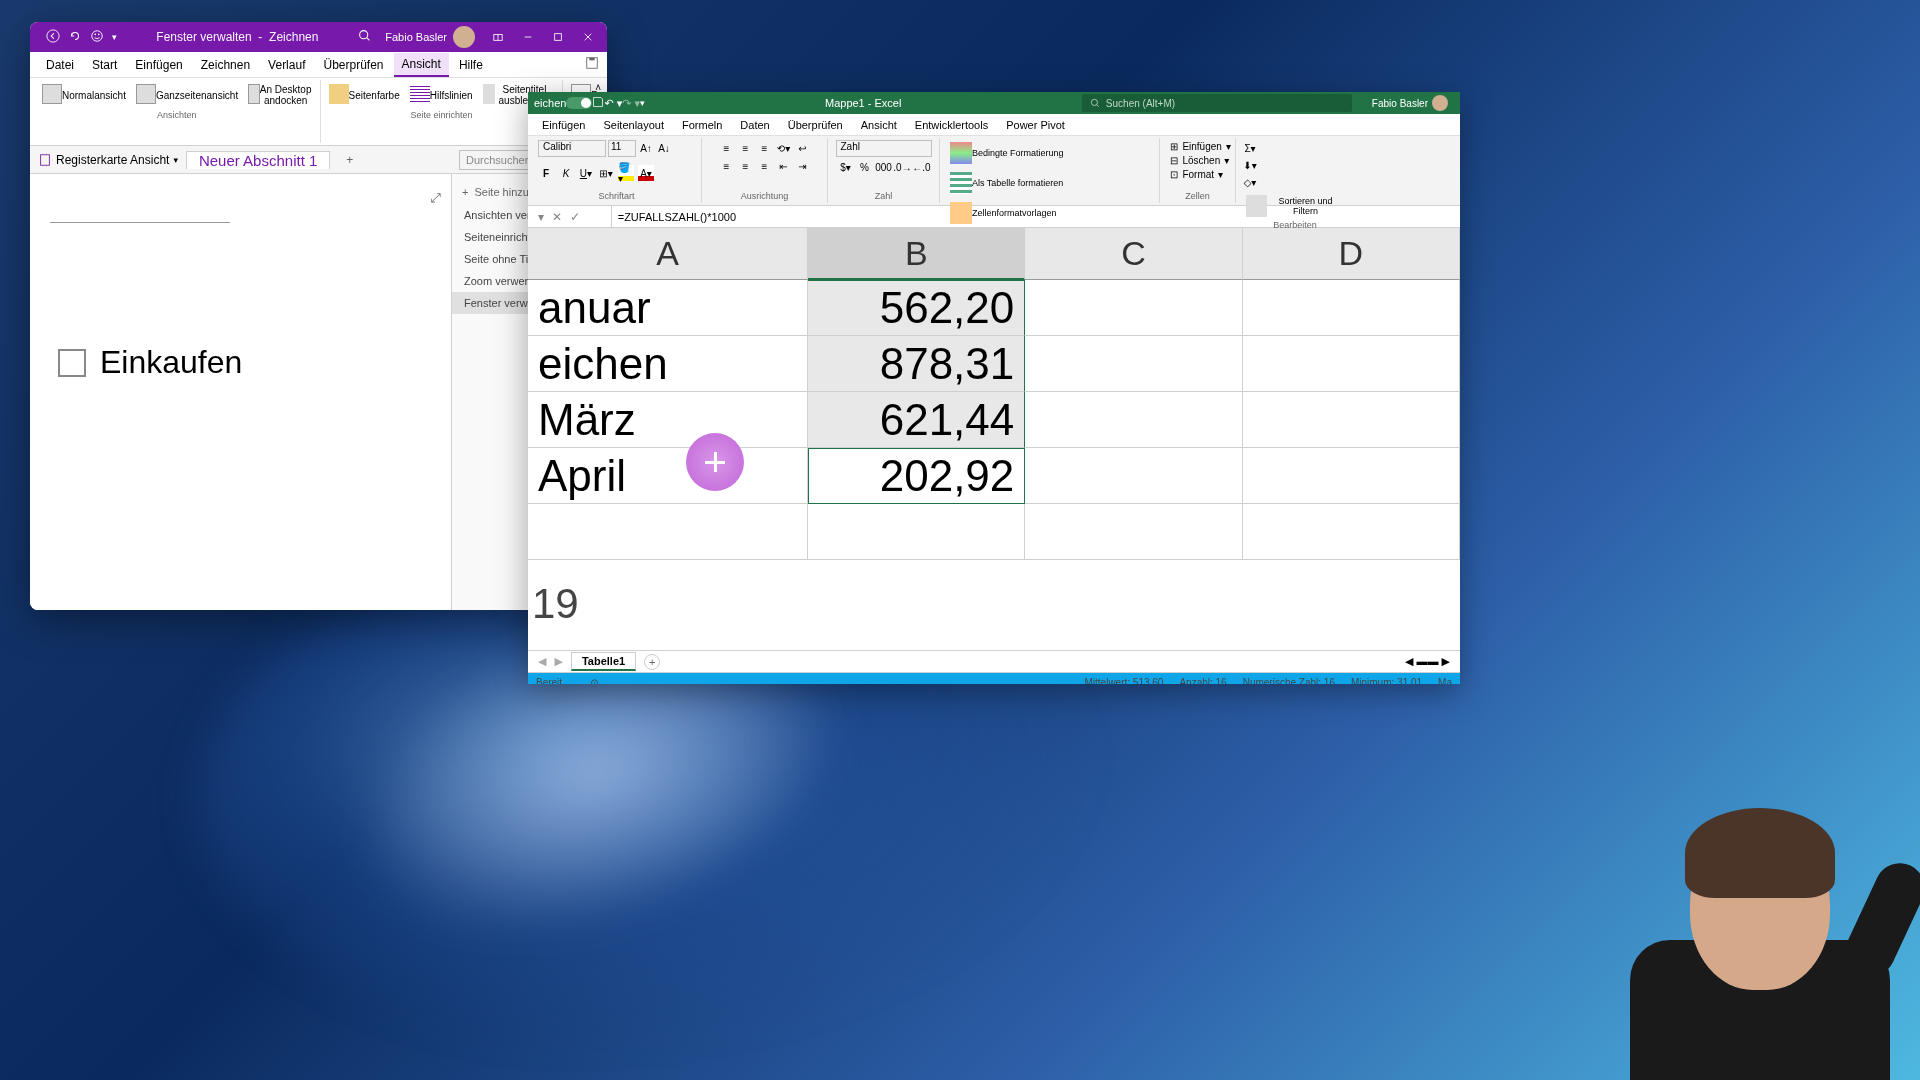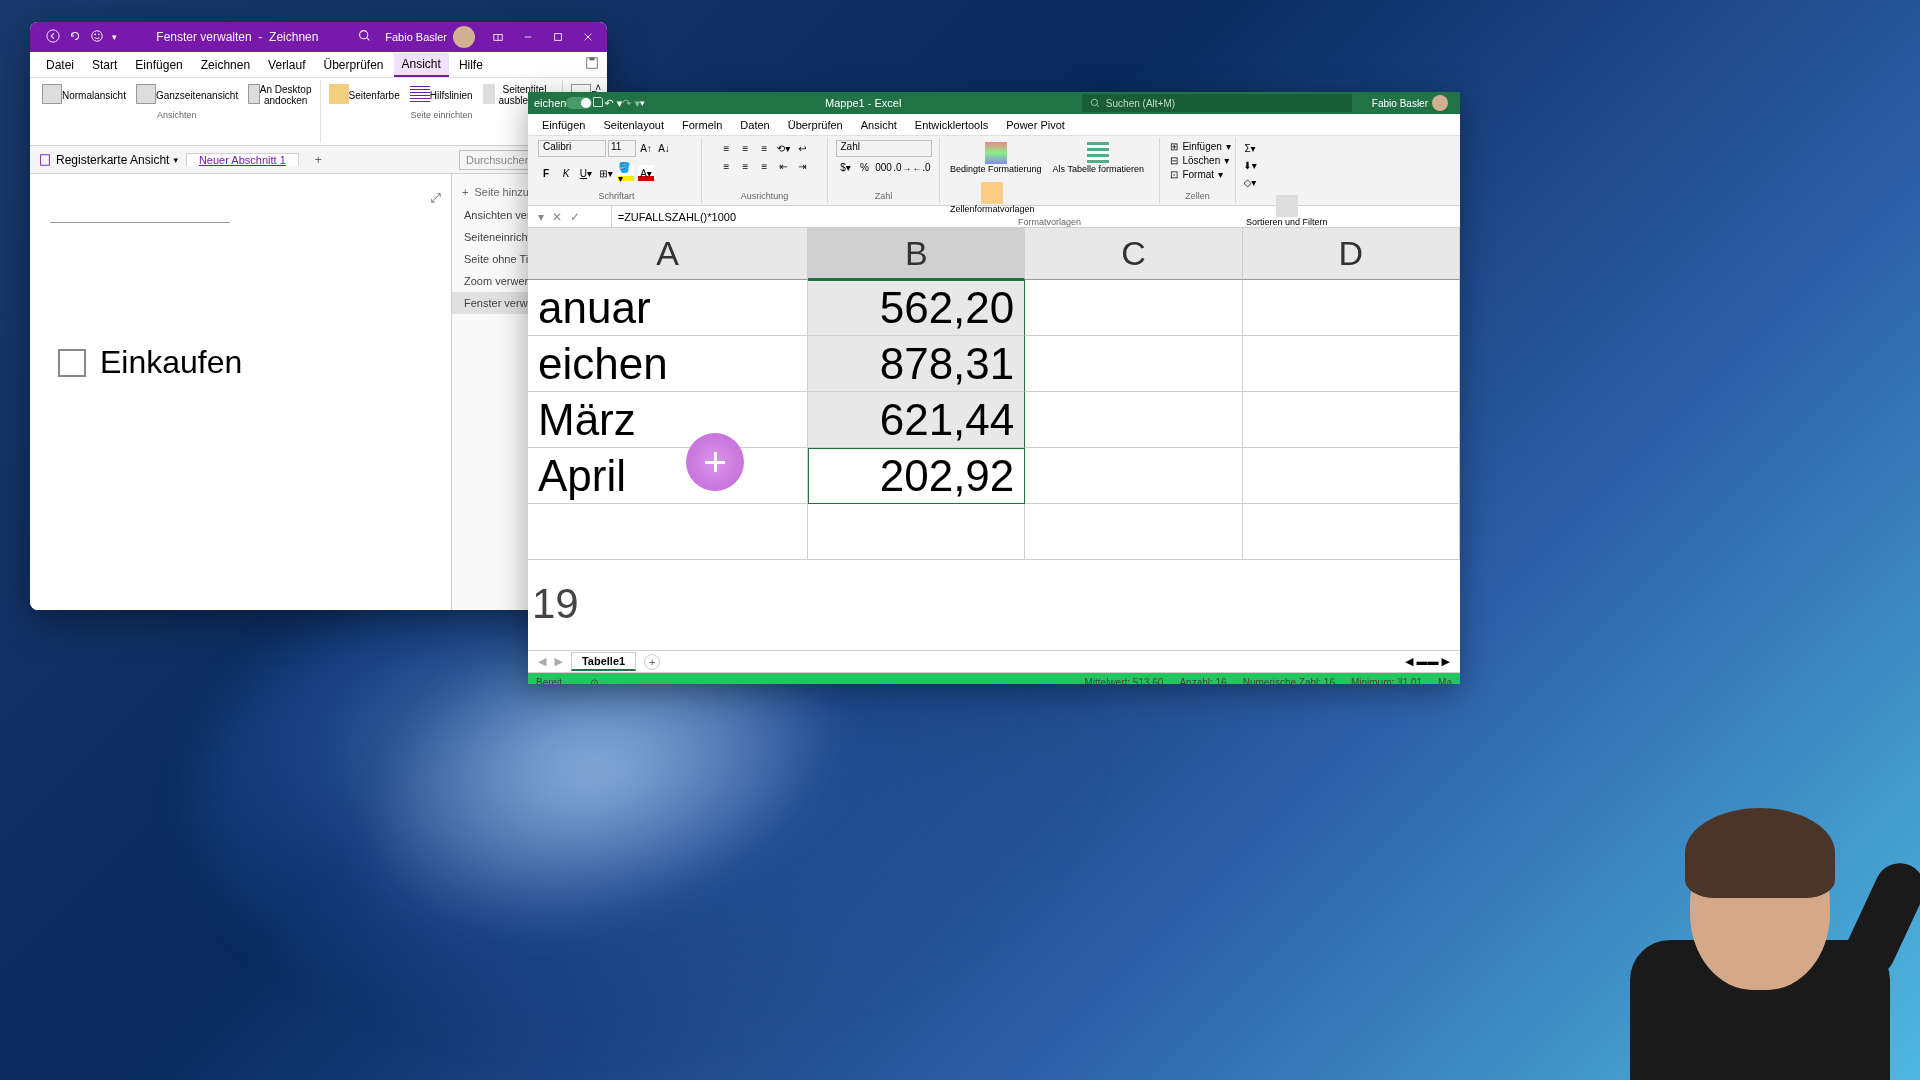--- a/index.html
+++ b/index.html
@@ -29,21 +29,21 @@
   .on-ribbon-group { display: flex; flex-direction: column; align-items: center; border-right: 1px solid #e0e0e0; padding: 2px 4px; }
   .on-ribbon-group.noborder { border-right: none; }
   .on-ribbon-btns { display: flex; gap: 2px; }
   .on-ribbon-btn { display: flex; align-items: center; justify-content: center; padding: 2px 4px; cursor: pointer; font-size: 10px; text-align: center; line-height: 1.1; }
   .on-ribbon-btn .ico { width: 20px; height: 20px; background: #7719aa; margin-bottom: 2px; }
   .on-ribbon-label { font-size: 9px; color: #666; margin-top: 2px; }
   .on-ribbon-collapse { position: absolute; right: 6px; top: 4px; cursor: pointer; font-size: 10px; }
 
   .on-nav-row { height: 28px; background: #f5f5f5; display: flex; align-items: center; padding: 0 8px; font-size: 12px; border-bottom: 1px solid #d0d0d0; gap: 8px; }
   .on-nav-title { display: flex; align-items: center; gap: 4px; }
-  .on-tab { background: #fff; padding: 0 12px; border: 1px solid #d0d0d0; border-bottom: none; font-size: 11px; color: #7719aa; text-decoration: underline; }
+  .on-tab { background: #fff; padding: 0 12px; border: 1px solid #d0d0d0; border-bottom: none; font-size: 15px; color: #7719aa; }
   .on-tab-add { padding: 4px 8px; cursor: pointer; color: #666; }
   .on-search { margin-left: auto; width: 140px; height: 20px; border: 1px solid #c0c0c0; padding: 0 6px; font-size: 11px; color: #888; display: flex; align-items: center; }
   .on-search-ico { margin-left: auto; }
 
   .on-body { display: flex; height: calc(100% - 152px); }
   .on-canvas { flex: 1; background: #fff; position: relative; padding: 20px; }
   .on-canvas-line { position: absolute; left: 20px; top: 48px; width: 180px; height: 1px; background: #999; }
   .on-checkbox-item { position: absolute; left: 28px; top: 170px; display: flex; align-items: center; gap: 14px; }
   .on-checkbox { width: 28px; height: 28px; border: 2px solid #888; }
   .on-checkbox-text { font-size: 32px; }
@@ -68,21 +68,21 @@
   .xl-menubar { height: 22px; background: #fff; display: flex; align-items: center; padding: 0 6px; gap: 2px; font-size: 11px; border-bottom: 1px solid #e0e0e0; }
   .xl-menu-item { padding: 3px 8px; cursor: pointer; }
 
   .xl-ribbon { height: 70px; background: #f3f3f3; border-bottom: 1px solid #d0d0d0; display: flex; padding: 2px 4px; font-size: 9px; }
   .xl-ribbon-group { display: flex; flex-direction: column; border-right: 1px solid #d8d8d8; padding: 2px 6px; }
   .xl-ribbon-group-body { display: flex; gap: 3px; flex: 1; align-items: center; flex-wrap: wrap; }
   .xl-ribbon-group-label { font-size: 9px; color: #666; text-align: center; }
   .xl-font-select { width: 68px; height: 17px; border: 1px solid #c0c0c0; font-size: 10px; padding: 0 4px; }
   .xl-size-select { width: 28px; height: 17px; border: 1px solid #c0c0c0; font-size: 10px; padding: 0 2px; }
   .xl-fmt-btn { width: 16px; height: 16px; display: flex; align-items: center; justify-content: center; cursor: pointer; font-size: 10px; }
-  .xl-big-btn { display: flex; flex-direction: column; align-items: center; justify-content: center; padding: 2px 4px; font-size: 9px; text-align: center; line-height: 1.1; cursor: pointer; }
+  .xl-big-btn { display: flex; flex-direction: row; align-items: center; justify-content: center; padding: 2px 4px; font-size: 9px; text-align: center; line-height: 1.1; cursor: pointer; }
   .xl-big-btn .ico { width: 22px; height: 22px; background: #888; margin-bottom: 1px; }
   .xl-num-select { width: 96px; height: 17px; border: 1px solid #c0c0c0; font-size: 10px; padding: 0 4px; }
   .xl-small-item { font-size: 10px; padding: 1px 4px; display: flex; align-items: center; gap: 4px; cursor: pointer; }
 
   .xl-formula-row { height: 22px; border-bottom: 1px solid #d0d0d0; display: flex; align-items: center; font-size: 11px; }
   .xl-fx-btns { display: flex; gap: 8px; padding: 0 10px; }
   .xl-fx-btn { color: #888; cursor: pointer; font-size: 12px; }
   .xl-fx-label { font-style: italic; color: #555; padding: 0 6px; margin-top: 44px; }
   .xl-formula-input { flex: 1; padding: 0 6px; font-size: 11px; border-left: 1px solid #d0d0d0; height: 100%; display: flex; align-items: center; }
 
@@ -102,21 +102,21 @@
   .xl-cell.B.last { background: #fff; border: 1.5px solid #217346; }
   .xl-cell.C { width: 225px; }
   .xl-cell.D { width: 225px; }
   .xl-rownum { position: absolute; left: 4px; bottom: 22px; font-size: 42px; color: #444; }
 
   .xl-sheets { height: 22px; border-top: 1px solid #d0d0d0; display: flex; align-items: center; padding: 0 10px; font-size: 11px; gap: 8px; }
   .xl-sheet-nav { color: #aaa; cursor: pointer; }
   .xl-sheet-tab { padding: 2px 10px; border: 1px solid #ccc; border-bottom: 2px solid #217346; background: #fff; font-weight: bold; }
   .xl-sheet-add { width: 16px; height: 16px; border: 1px solid #ccc; border-radius: 50%; display: flex; align-items: center; justify-content: center; cursor: pointer; color: #666; }
 
-  .xl-status { height: 20px; background: #22c55e; border-top: 1px solid #d0d0d0; display: flex; align-items: center; font-size: 10px; padding: 0 8px; gap: 28px; color: #444; }
+  .xl-status { height: 20px; background: #0ea5e9; border-top: 1px solid #d0d0d0; display: flex; align-items: center; font-size: 10px; padding: 0 8px; gap: 28px; color: #444; }
   .xl-status-right { margin-left: auto; display: flex; gap: 16px; align-items: flex-end; }
 
   
   .cursor-highlight { position: absolute; left: 686px; top: 433px; width: 58px; height: 58px; background: radial-gradient(circle, #d896e8 0%, #c874dd 70%, transparent 100%); border-radius: 50%; display: flex; align-items: center; justify-content: center; z-index: 50; }
   .cursor-highlight::before, .cursor-highlight::after { content: ''; position: absolute; background: #fff; }
   .cursor-highlight::before { width: 20px; height: 3px; }
   .cursor-highlight::after { width: 3px; height: 20px; }
 
   
   .webcam { position: absolute; right: 0; bottom: 0; width: 320px; height: 290px; overflow: hidden; }

